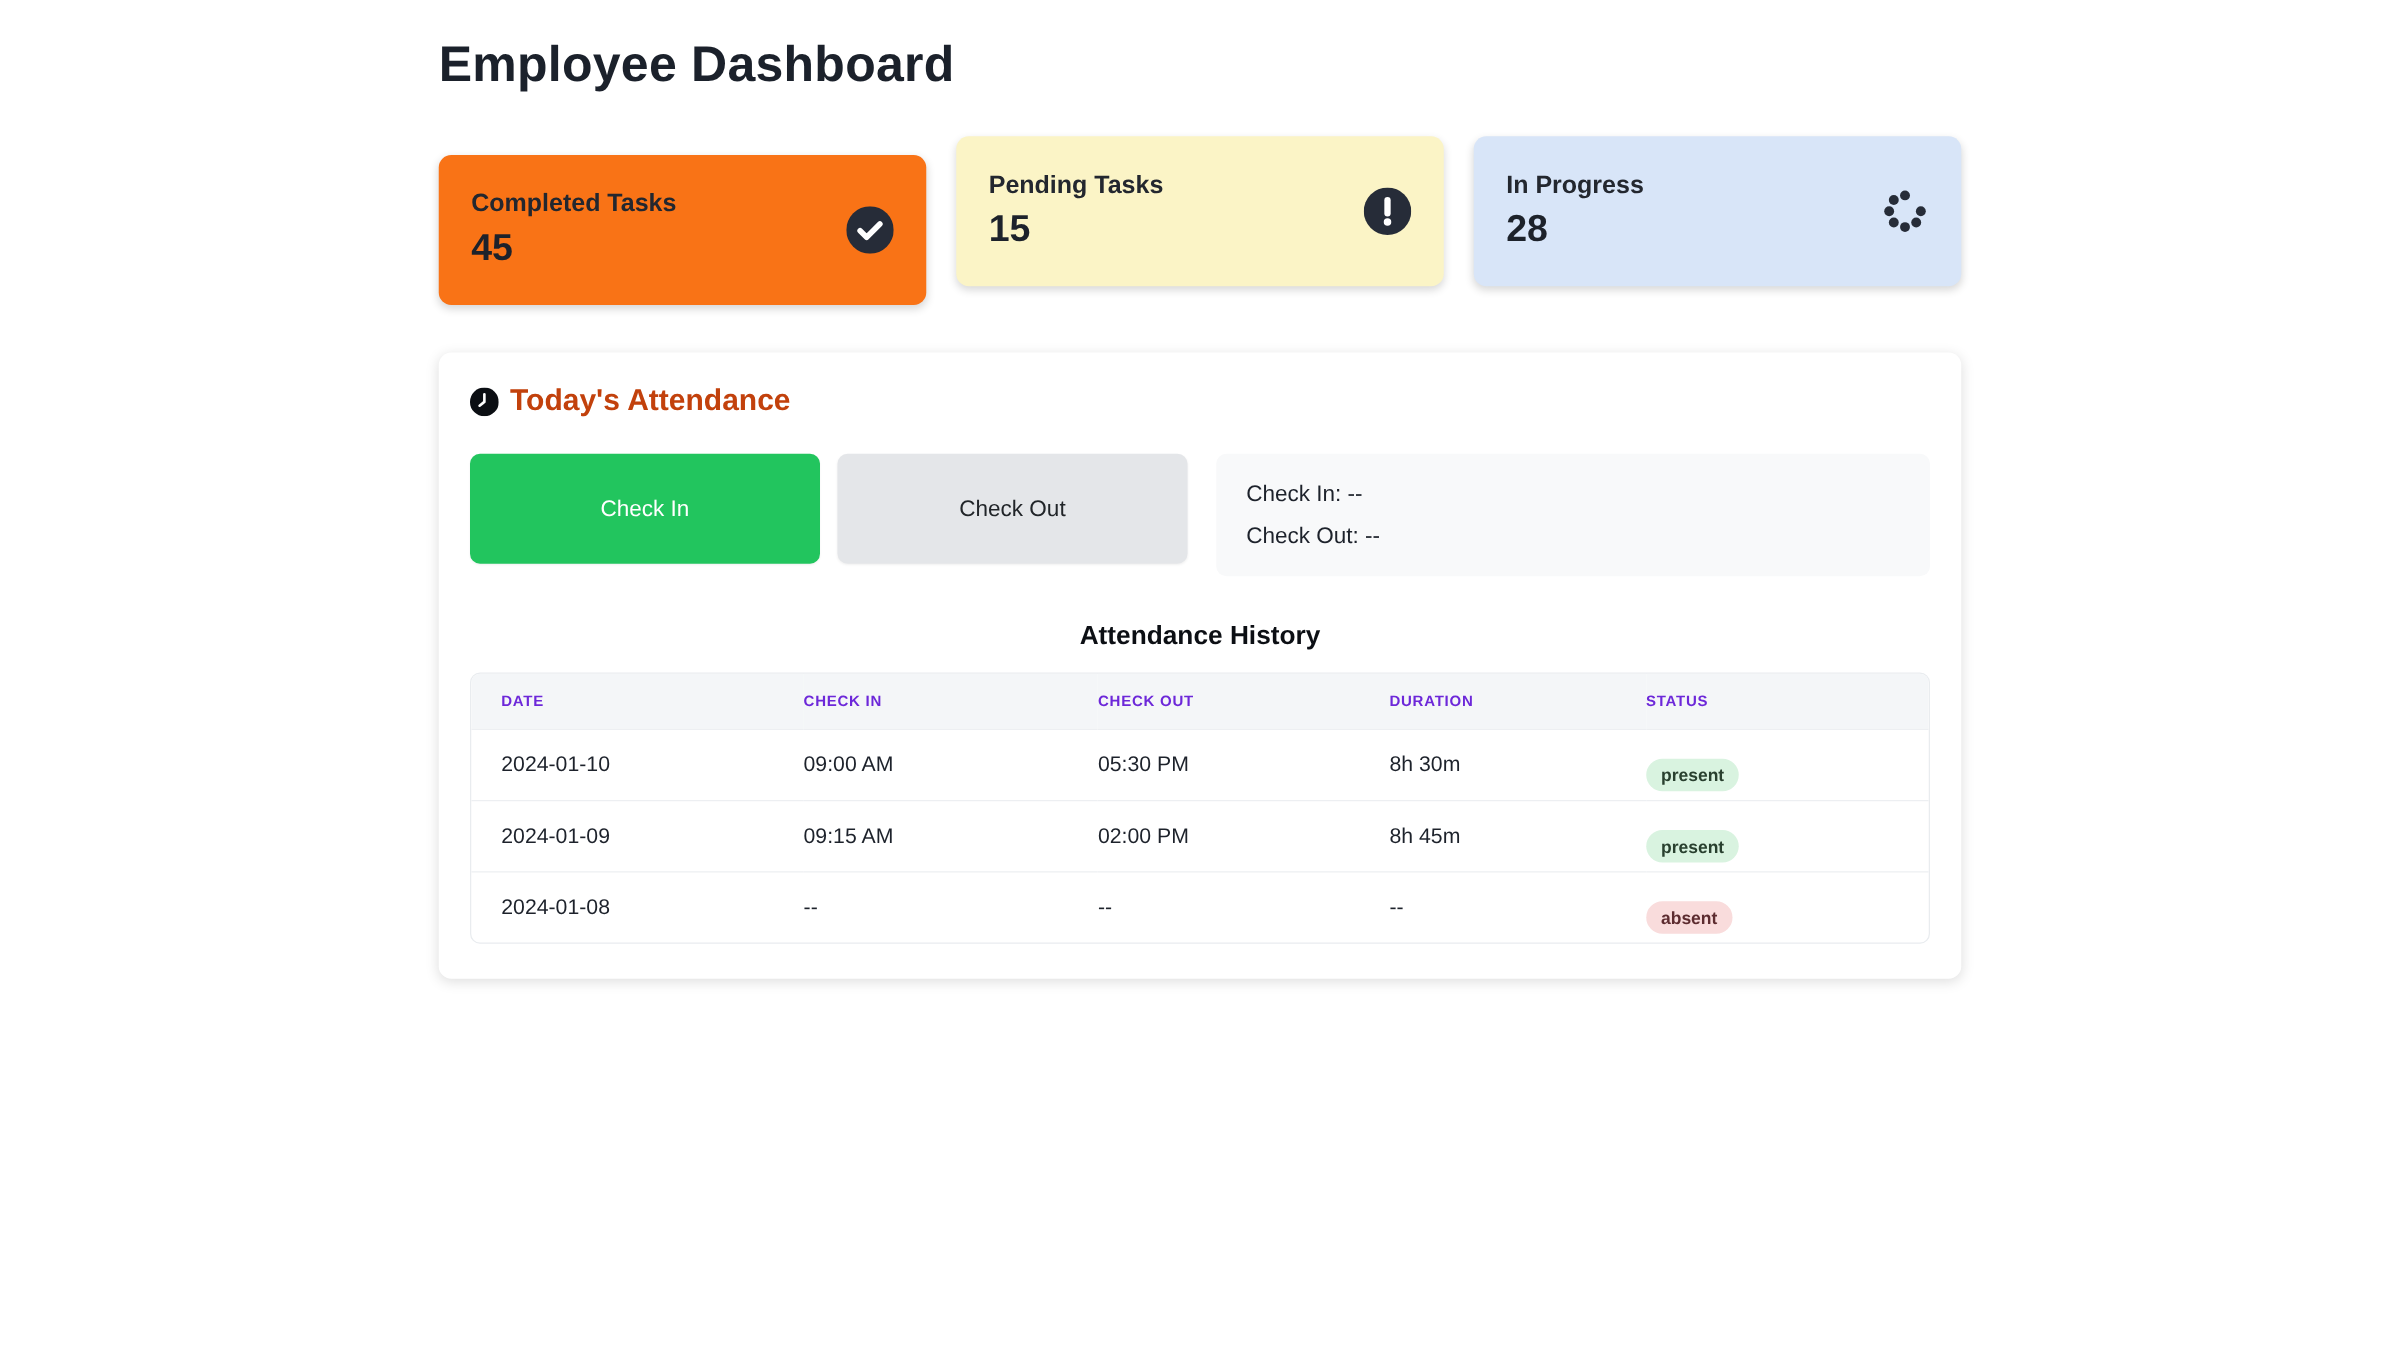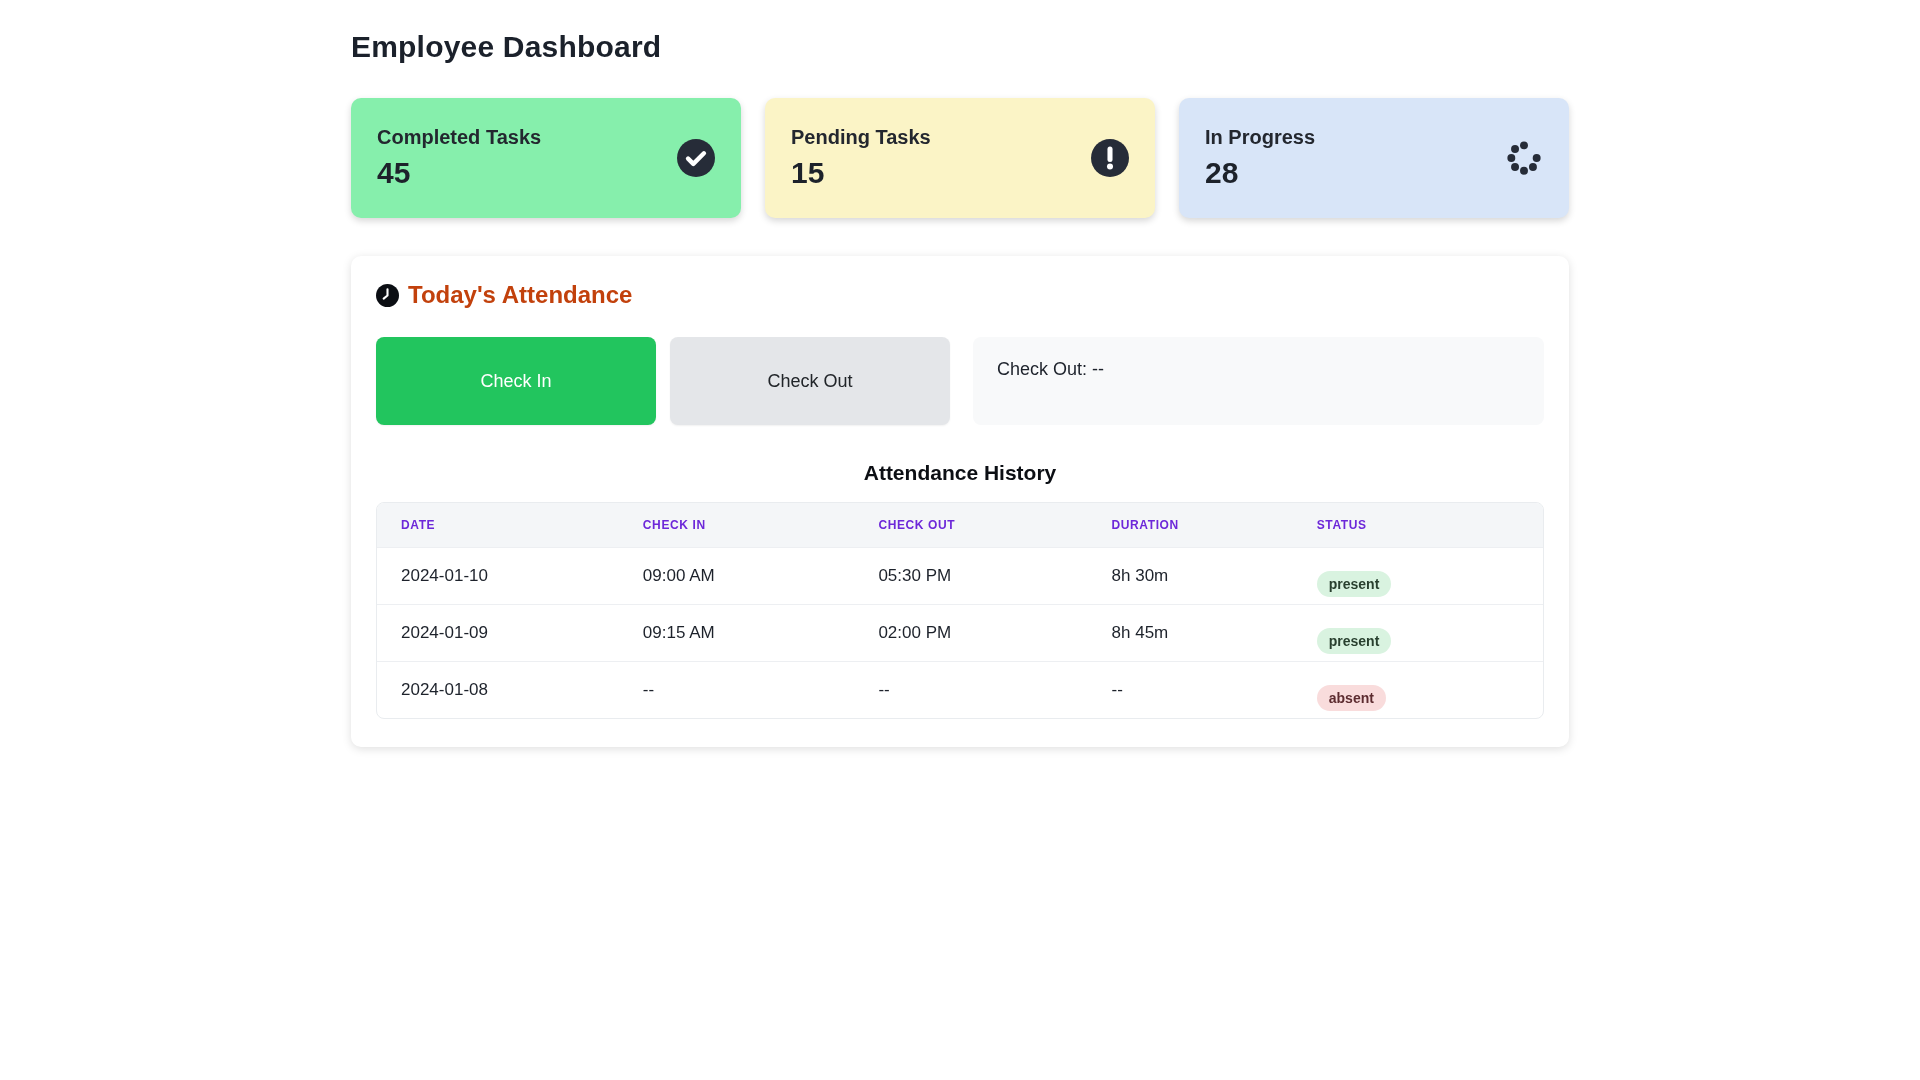--- a/index.html
+++ b/index.html
@@ -10,21 +10,21 @@
     background: #ffffff;
     font-family: "Liberation Sans", sans-serif;
     color: #212529;
   }
   .container {
     width: 1218px;
     margin: 0 auto;
     padding-top: 30px;
   }
   .page-title {
-    font-size: 30px;
+    font-size: 40px;
     font-weight: 700;
     color: #1b212b;
     margin: 0 0 34px 0;
     letter-spacing: 0.2px;
   }
 
   
   .stats {
     display: flex;
     gap: 24px;
@@ -33,21 +33,21 @@
   .stat-card {
     flex: 1;
     height: 120px;
     border-radius: 10px;
     padding: 0 26px;
     display: flex;
     align-items: center;
     justify-content: space-between;
     box-shadow: 0 3px 7px rgba(0,0,0,0.16);
   }
-  .card-green  { background: #86efac; }
+  .card-green  { background: #f97316; margin-top: 15px; }
   .card-yellow { background: #fbf4c6; }
   .card-blue   { background: #d8e5f8; }
   .stat-text { display: flex; flex-direction: column; gap: 7px; }
   .stat-label { font-size: 20px; font-weight: 700; color: #23272f; }
   .stat-value { font-size: 30px; font-weight: 700; color: #1d222b; }
   .stat-icon svg { width: 38px; height: 38px; display: block; }
 
   
   .panel {
     background: #ffffff;
@@ -205,20 +205,21 @@
           <path d="M12 12 L12 5.6 M12 12 L8 15.2" fill="none" stroke="#ffffff" stroke-width="2.2" stroke-linecap="round"></path>
         </svg>
       </span>
       <span>Today's Attendance</span>
     </h2>
 
     <div class="actions">
       <button class="btn btn-checkin">Check In</button>
       <button class="btn btn-checkout">Check Out</button>
       <div class="status-panel">
+        <div>Check In: --</div>
         <div>Check Out: --</div>
       </div>
     </div>
 
     <h3 class="history-heading">Attendance History</h3>
 
     <div class="table-wrap">
       <table>
         <colgroup>
           <col style="width:22.8%">

